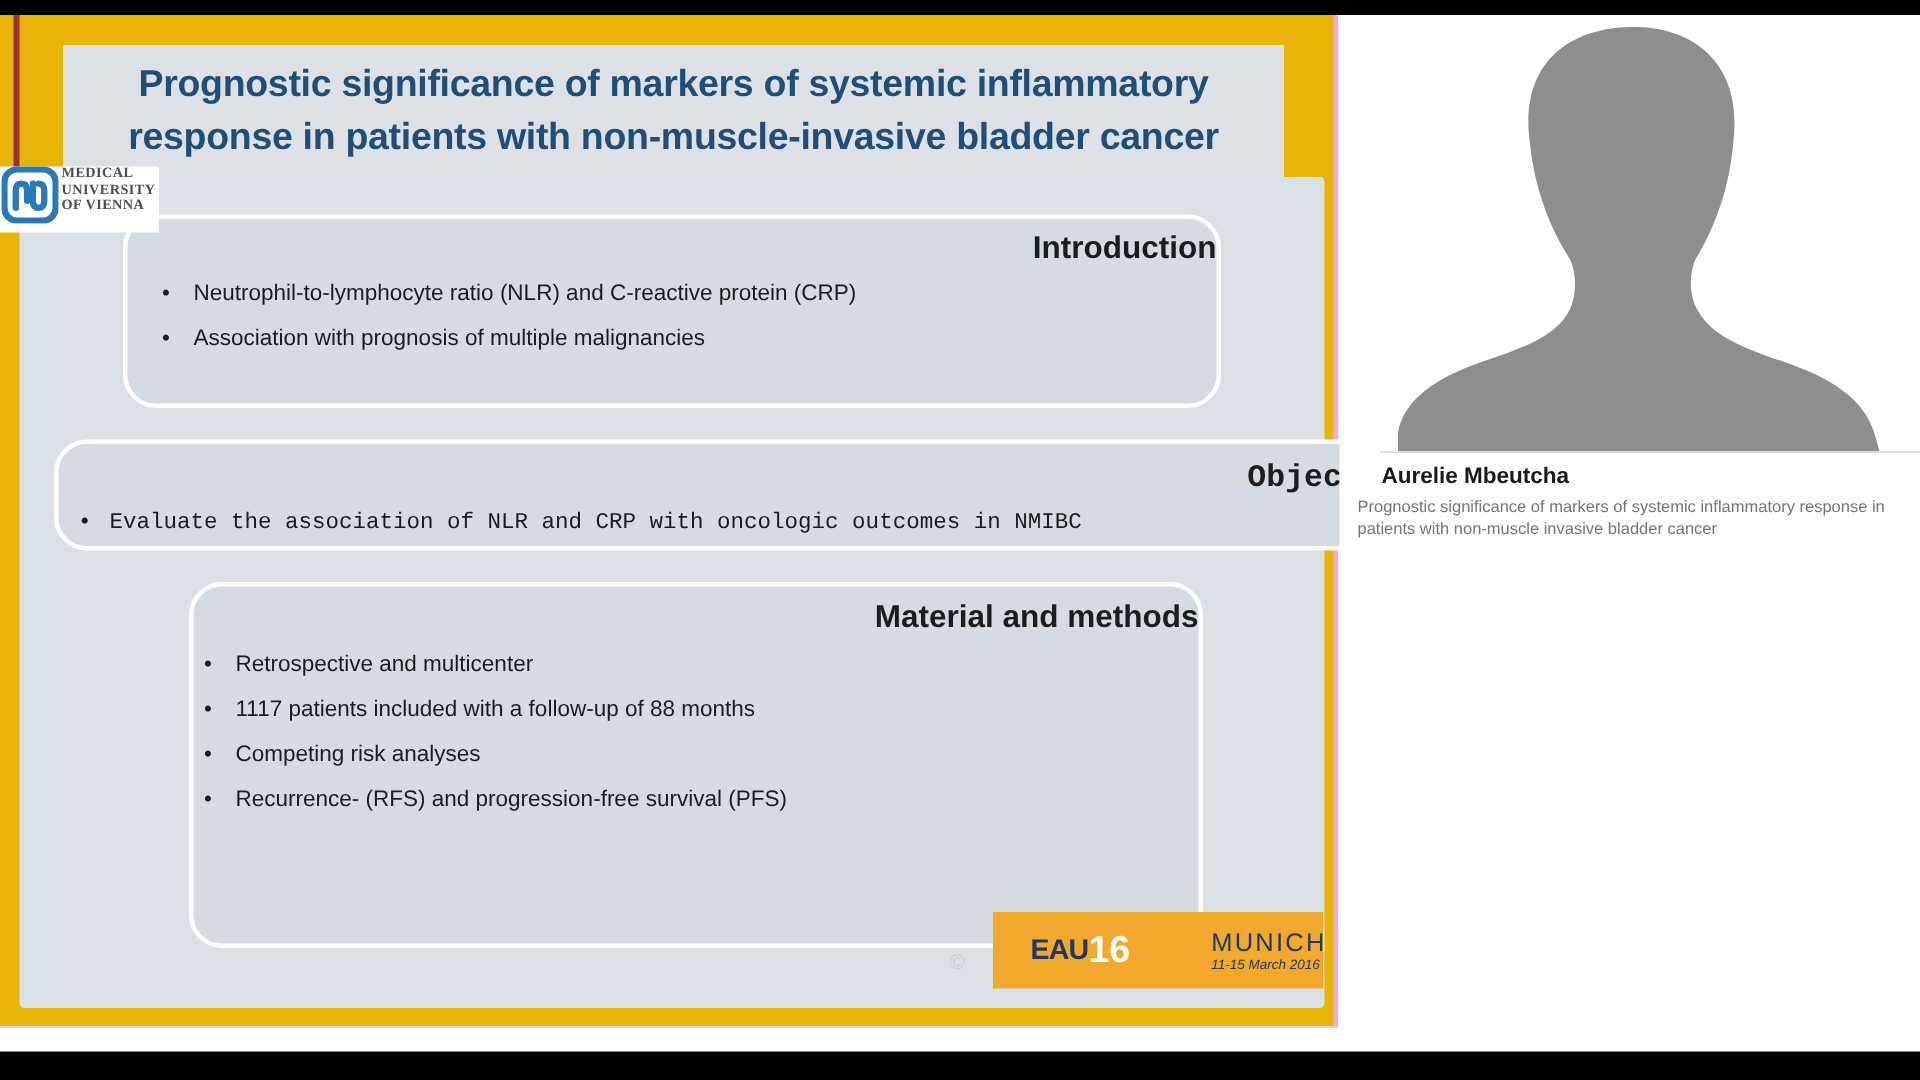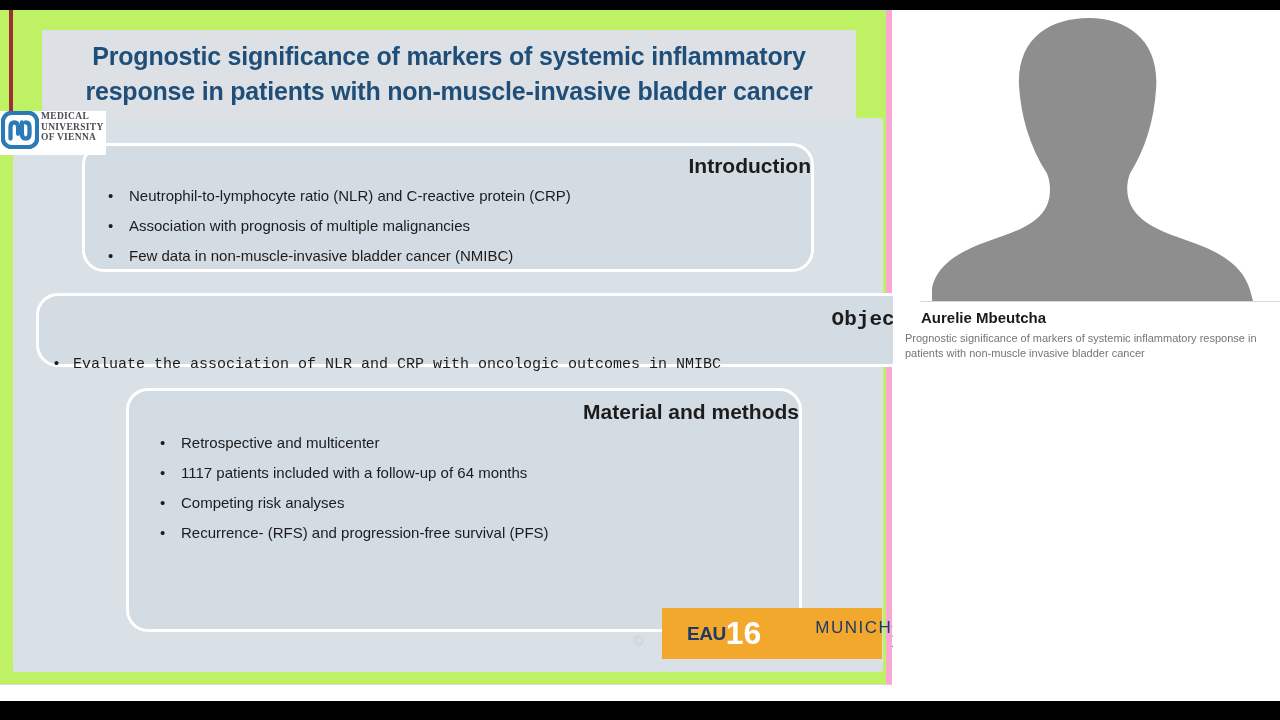--- a/index.html
+++ b/index.html
@@ -5,21 +5,21 @@
   * { margin: 0; padding: 0; box-sizing: border-box; }
   html, body { width: 1280px; height: 720px; background: #ffffff; overflow: hidden; }
   body { font-family: "Liberation Sans", sans-serif; position: relative; }
 
   .letterbox { position: absolute; left: 0; width: 1280px; background: #000; z-index: 30; }
   .letterbox.top { top: 0; height: 10px; }
   .letterbox.bottom { top: 701px; height: 19px; }
 
   
   .slide { position: absolute; left: 0; top: 10px; width: 892px; height: 675px;
-           background: #bef264; border-right: 6px solid #f9a8d4; border-bottom: 1px solid #d6d9dc; }
+           background: #eab308; border-right: 3px solid #f9a8d4; border-bottom: 1px solid #d6d9dc; }
 
   .red-stripe { position: absolute; left: 9px; top: 0; width: 4px; height: 141px; background: #9e2f36; }
 
   .title-box { position: absolute; left: 42px; top: 20px; width: 814px; height: 88px;
                background: #dde1e5; color: #1f4e79; font-weight: bold; font-size: 25px;
                line-height: 35px; text-align: center; padding-top: 9px; letter-spacing: -0.2px; }
 
   .panel { position: absolute; left: 13px; top: 108px; width: 870px; height: 554px;
            background: #d9e1e7; border-radius: 3px; }
 
@@ -33,33 +33,33 @@
          color: #1c1c1c; }
   .box-heading { text-align: right; font-weight: bold; font-size: 21px; }
   .box ul { list-style: none; }
   .box li { font-size: 15px; line-height: 30px; white-space: nowrap; }
   .blt { display: inline-block; width: 21px; text-align: left; }
 
   .box.intro { left: 69px; top: 25px; width: 732px; height: 129px; padding-top: 8px; }
   .box.intro ul { padding-left: 23px; margin-top: 3px; }
 
   .box.objective { left: 23px; top: 175px; width: 912px; height: 74px; padding-top: 12px; font-family: Liberation Mono, monospace; }
-  .box.objective ul { padding-left: 13px; margin-top: 19px; }
+  .box.objective ul { padding-left: 13px; margin-top: 3px; }
 
   .box.methods { left: 113px; top: 270px; width: 676px; height: 244px; padding-top: 9px; }
-  .box.methods ul { padding-left: 31px; margin-top: 4px; }
+  .box.methods ul { padding-left: 7px; margin-top: 4px; }
 
   .copyright { position: absolute; left: 620px; top: 515px; color: #c6ccd1; font-size: 14px; }
 
   .eau-logo { position: absolute; left: 649px; top: 490px; width: 220px; height: 51px;
               background: #f2a72d; display: flex; align-items: center; padding-left: 25px; }
   .eau-logo .eau { color: #1f3a68; font-weight: bold; font-size: 19px; letter-spacing: -0.5px; }
-  .eau-logo .year { color: #ffffff; font-weight: bold; font-size: 32px; margin-right: 7px; }
+  .eau-logo .year { color: #ffffff; font-weight: bold; font-size: 25px; margin-right: 7px; }
   .eau-logo .divider { width: 2px; height: 34px; background: #1f3a68; margin-right: 7px; }
-  .eau-right { display: flex; flex-direction: row; justify-content: flex-end; margin-left: 40px; }
+  .eau-right { display: flex; flex-direction: column; justify-content: flex-end; margin-left: 40px; }
   .eau-right .city { color: #1f3a68; font-size: 17px; letter-spacing: 1.5px; line-height: 18px; }
   .eau-right .dates { color: #1f3a68; font-size: 9px; line-height: 10px; font-style: italic; }
 
   
   .side { position: absolute; left: 893px; top: 10px; width: 387px; height: 691px; background: #ffffff; }
   .avatar { position: absolute; left: 27px; top: 0; width: 360px; height: 292px;
             background: #ffffff; border-bottom: 1px solid #d8d8d8; overflow: hidden; }
   .avatar svg { display: block; width: 100%; height: 100%; }
   .speaker-name { position: absolute; left: 12px; top: 299px; font-size: 15px; font-weight: bold; color: #1a1a1a; margin-left: 16px; }
   .speaker-talk { position: absolute; left: 12px; top: 321px; width: 372px; font-size: 11px;
@@ -78,36 +78,35 @@
     <div>response in patients with non-muscle-invasive bladder cancer</div>
   </div>
 
   <div class="panel">
 
     <div class="box intro">
       <div class="box-heading">Introduction</div>
       <ul>
         <li><span class="blt">•</span><span>Neutrophil-to-lymphocyte ratio (NLR) and C-reactive protein (CRP)</span></li>
         <li><span class="blt">•</span><span>Association with prognosis of multiple malignancies</span></li>
-        <li><span class="blt">•</span><span>Few data in non-muscle-invasive bladder cancer (NMIBC)</span></li>
       </ul>
     </div>
 
     <div class="box objective">
       <div class="box-heading">Objective</div>
       <ul>
         <li><span class="blt">•</span><span>Evaluate the association of NLR and CRP with oncologic outcomes in NMIBC</span></li>
       </ul>
     </div>
 
     <div class="box methods">
       <div class="box-heading">Material and methods</div>
       <ul>
         <li><span class="blt">•</span><span>Retrospective and multicenter</span></li>
-        <li><span class="blt">•</span><span>1117 patients included with a follow-up of 64 months</span></li>
+        <li><span class="blt">•</span><span>1117 patients included with a follow-up of 88 months</span></li>
         <li><span class="blt">•</span><span>Competing risk analyses</span></li>
         <li><span class="blt">•</span><span>Recurrence- (RFS) and progression-free survival (PFS)</span></li>
       </ul>
     </div>
 
     <div class="copyright">©</div>
 
     <div class="eau-logo">
       <span class="eau">EAU</span>
         <span class="year">16</span>

